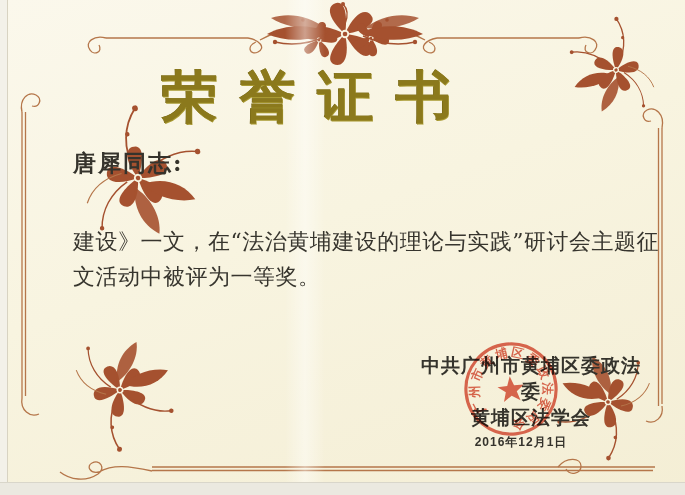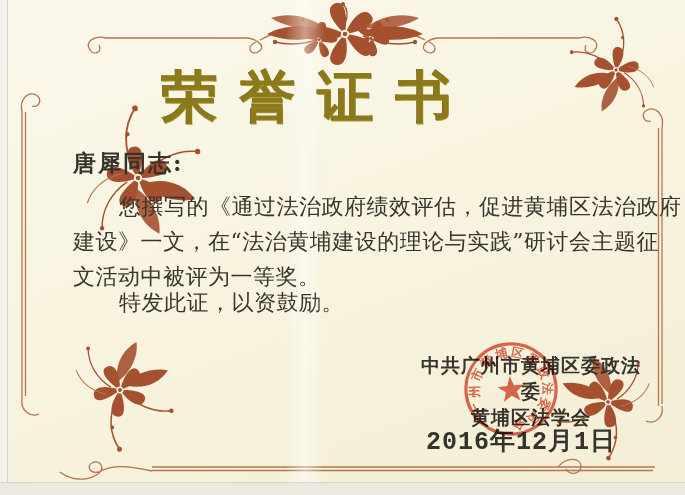--- a/index.html
+++ b/index.html
@@ -32,21 +32,21 @@
   }
   .line1{top:192px;padding-left:46px;}
   .line2{top:227px;}
   .line3{top:262px;}
   .closing{top:288px;padding-left:46px;}
   .signature{
     position:absolute;right:36px;top:352px;width:256px;text-align:center;
     font-weight:bold;color:#35332c;
   }
   .sig-line{font-size:19px;line-height:26px;letter-spacing:1px;margin-left:20px;}
-  .sig-date{font-size:25px;line-height:25px;letter-spacing:1px;font-family:Liberation Mono, monospace;}
+  .sig-date{font-size:12px;line-height:25px;letter-spacing:1px;font-family:Liberation Sans, sans-serif;}
   .seal{
     position:absolute;left:462px;top:340px;width:98px;height:98px;
     mix-blend-mode:multiply;opacity:.85;transform:rotate(-6deg);
   }
 </style>
 </head>
 <body>
 
 <div id="stage">
 
@@ -137,24 +137,22 @@
     </g>
   </svg>
 
   <div class="scan-edge-left"></div>
   <div class="fold-sheen"></div>
 
   <div class="title">荣誉证书</div>
 
   <div class="salutation">唐犀同志:</div>
 
-  <div class="body-line line1">您撰写的《通过法治政府绩效评估，促进黄埔区法治政府</div>
   <div class="body-line line3">文活动中被评为一等奖。</div>
   <div class="body-line line2">建设》一文，在“法治黄埔建设的理论与实践”研讨会主题征</div>
-  <div class="body-line closing">特发此证，以资鼓励。</div>
 
   <div class="signature">
     <div class="sig-line">中共广州市黄埔区委政法委</div>
     <div class="sig-line">黄埔区法学会</div>
     <div class="sig-date">2016年12月1日</div>
   </div>
 
   <svg class="seal" viewBox="0 0 100 100">
     <circle cx="50" cy="50" r="46" fill="none" stroke="#d8503a" stroke-width="3.2"></circle>
     <g transform="rotate(-125 50 50)">

